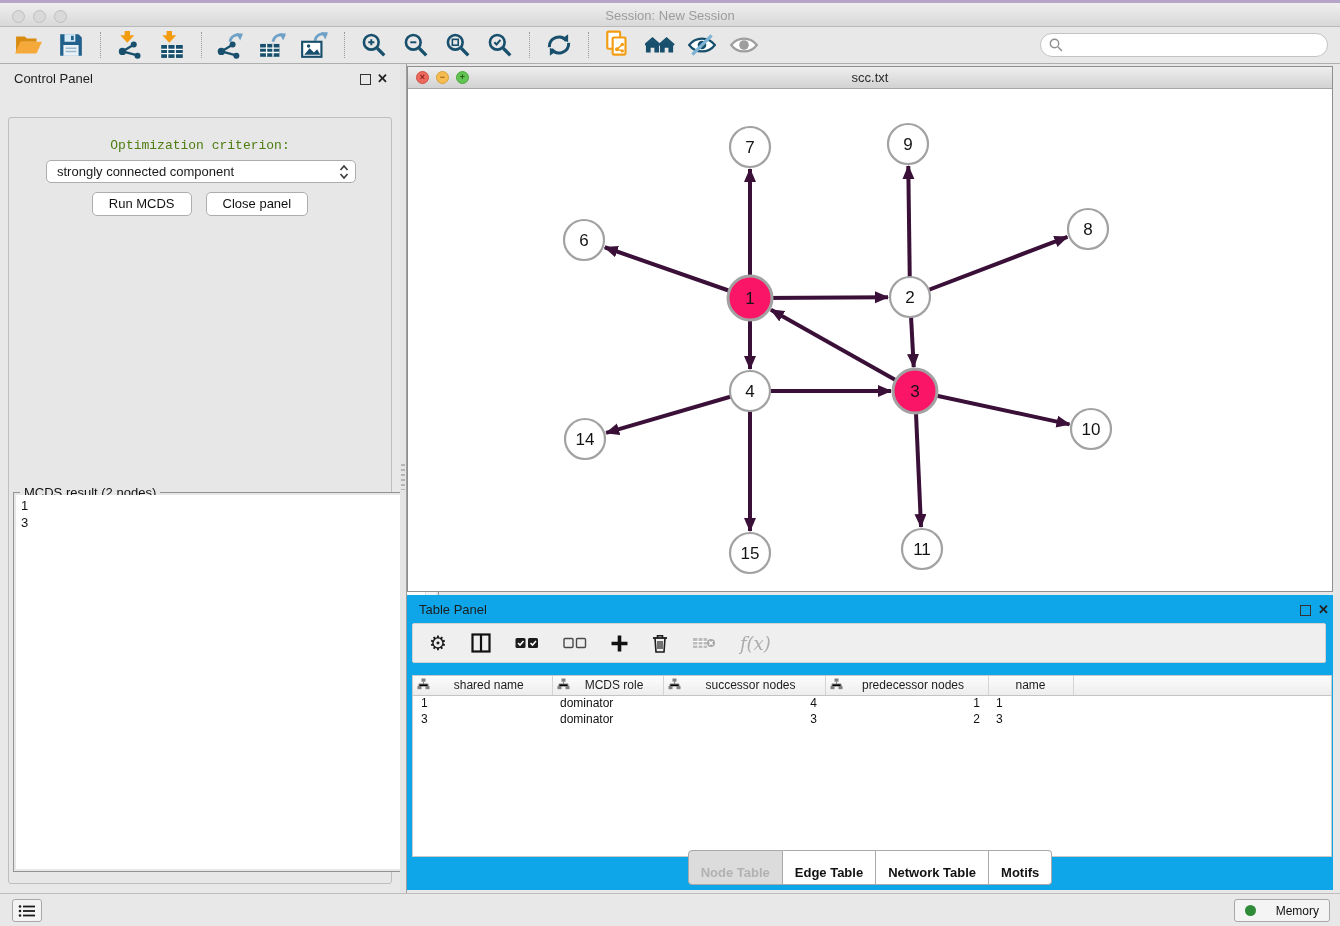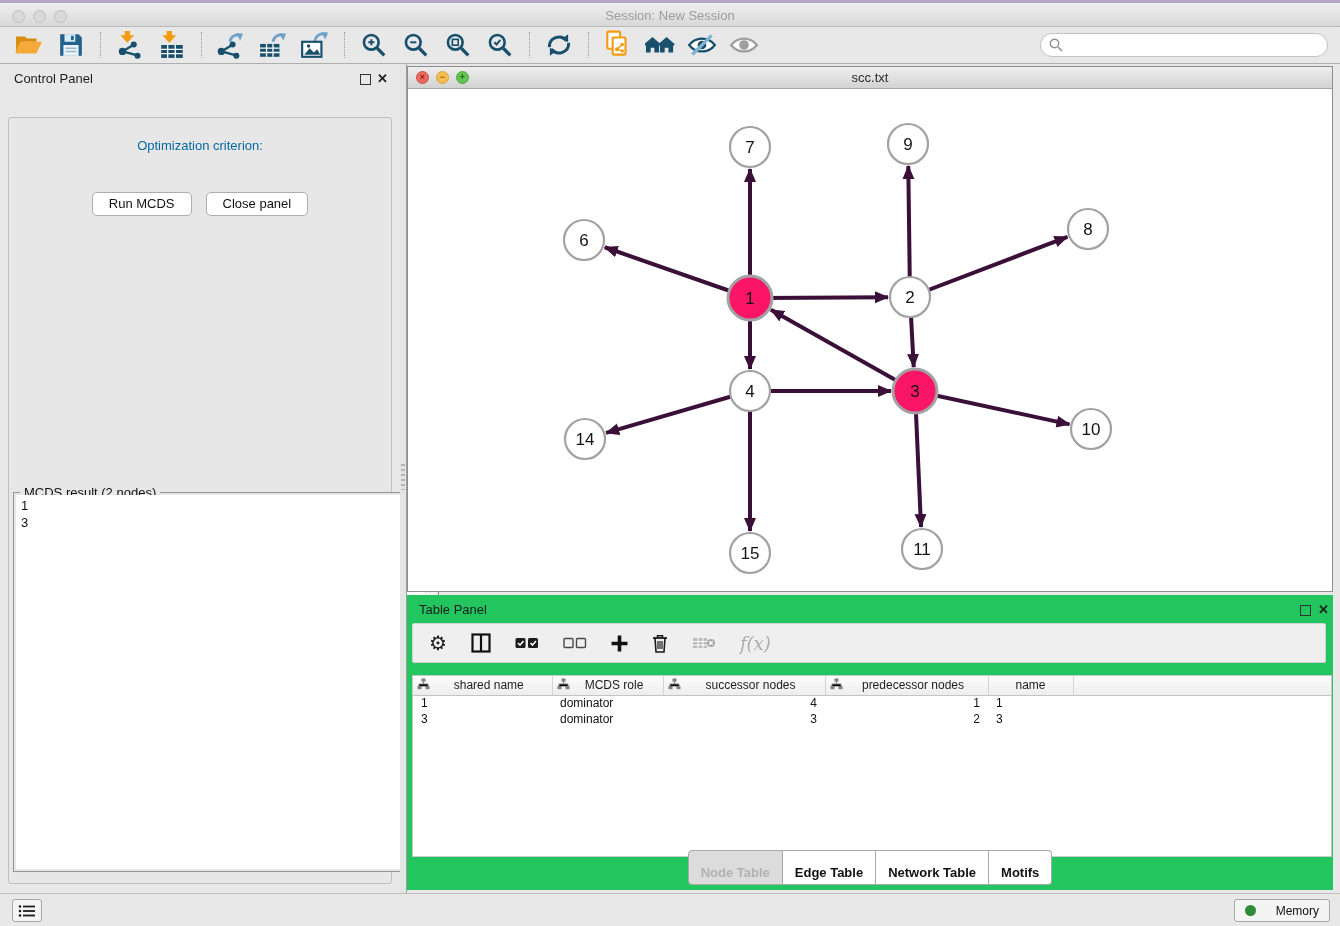--- a/index.html
+++ b/index.html
@@ -51,21 +51,21 @@
     border:1px solid #a9a9a9; border-left-width:0; background:#fff;
     font-size:13px; padding:3px 14px 4px; color:#111; white-space:nowrap;
   }
   .tab:first-child { border-left-width:1px; border-radius:4px 0 0 4px; }
   .tab:last-child { border-radius:0 4px 4px 0; }
   .tab.active-disabled { background:#dcdcdc; color:#b2b2b2; }
   .cp-body {
     position:absolute; left:8px; top:53px; width:384px; height:767px;
     border:1px solid #bfbfbf; border-radius:3px; background:#e7e7e7;
   }
-  .opt-label { position:absolute; left:0; width:100%; top:20px; text-align:center; font-size:13px; color:#0369a1; }
+  .opt-label { position:absolute; left:0; width:100%; top:20px; text-align:center; font-size:13px; color:#4d7c0f;font-family:Liberation Mono, monospace; }
   .dropdown {
     position:absolute; left:37px; top:42px; width:310px; height:23px;
     background:#fff; border:1px solid #adadad; border-radius:5px;
     display:flex; align-items:center; font-size:13px; padding-left:10px;
   }
   .dropdown .dd-stepper { margin-left:auto; margin-right:6px; display:flex; }
   .btn-row { position:absolute; left:0; top:74px; width:100%; display:flex; justify-content:center; gap:14px; }
   .btn {
     background:#fff; border:1px solid #adadad; border-radius:5px;
     font-size:13px; padding:3px 16px 4px; color:#111; font-family:"Liberation Sans",sans-serif;
@@ -99,21 +99,21 @@
   .net-traffic { position:absolute; left:8px; top:4px; display:flex; gap:7px; }
   .tl { width:13px; height:13px; border-radius:50%; font-size:9px; font-weight:bold;
         display:flex; align-items:center; justify-content:center; line-height:1; }
   .tl.red { background:#ed6a5f; border:1px solid #d04e42; color:#8c201a; }
   .tl.yellow { background:#f5bd4f; border:1px solid #d8a13e; color:#9a5d18; }
   .tl.green { background:#61c455; border:1px solid #4ea73b; color:#2a6218; }
   .net-title { position:absolute; left:0; right:0; top:3px; text-align:center; font-size:13px; color:#2b2b2b; }
   .net-canvas { position:absolute; left:0; top:22px; width:924px; height:502px; background:#fff; }
 
   
-  .table-panel { position:absolute; left:407px; top:595px; width:926px; height:295px; background:#22c55e; }
+  .table-panel { position:absolute; left:407px; top:595px; width:926px; height:295px; background:#0ea5e9; }
   .tp-toolbar {
     position:absolute; left:5px; top:28px; width:914px; height:40px;
     background:#efefef; border:1px solid #d2d2d2; border-radius:2px;
     display:flex; align-items:center; padding-left:16px; gap:24px;
   }
   .tp-ic { display:flex; align-items:center; justify-content:center; height:26px; }
   .gear-glyph { font-size:20px; color:#1c1c1c; line-height:1; }
   .fx-label { font-family:"DejaVu Serif", serif; font-style:italic; font-size:18px; color:#ababab; }
   .tp-table {
     position:absolute; left:5px; top:80px; width:920px; height:182px;
@@ -303,20 +303,29 @@
   </div>
 
   <div class="control-panel">
     <div class="panel-header">
       <span class="ptitle">Control Panel</span>
       <span class="float-ic" style="left:360px;"></span>
       <span class="close-ic" style="left:377px;">✕</span>
     </div>
     <div class="cp-body">
       <div class="opt-label">Optimization criterion:</div>
+      <div class="dropdown">
+        <span>strongly connected component</span>
+        <span class="dd-stepper">
+          <svg width="10" height="16" viewBox="0 0 10 16">
+            <path d="M1.5 6l3.5-4 3.5 4" stroke="#3c3c3c" stroke-width="1.6" fill="none"></path>
+            <path d="M1.5 10l3.5 4 3.5-4" stroke="#3c3c3c" stroke-width="1.6" fill="none"></path>
+          </svg>
+        </span>
+      </div>
       <div class="btn-row">
         <button class="btn">Run MCDS</button>
         <button class="btn">Close panel</button>
       </div>
       <div class="result-box">
         <span class="result-legend">MCDS result (2 nodes)</span>
         <div class="result-inner">
           <div class="result-text">1
 3</div>
           <div class="result-scroll"></div>

